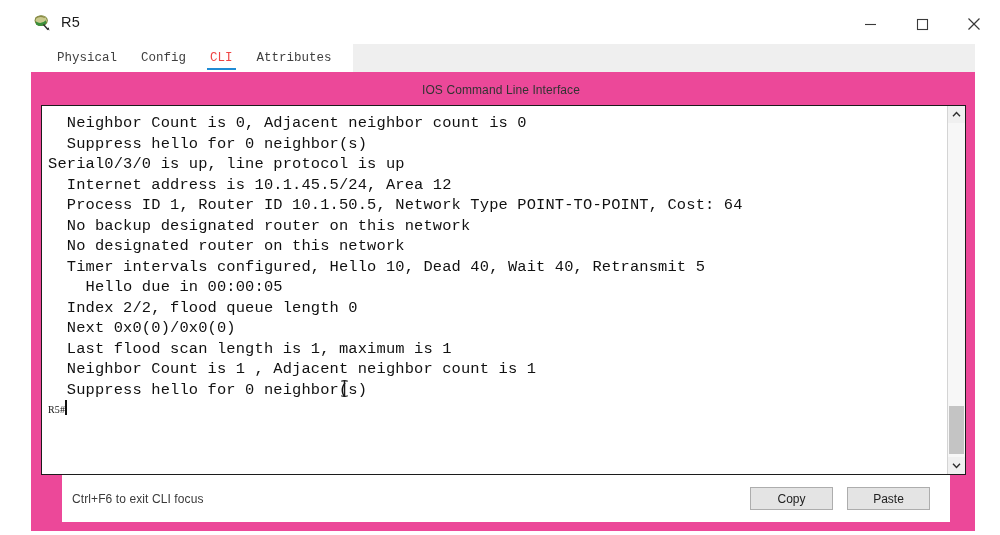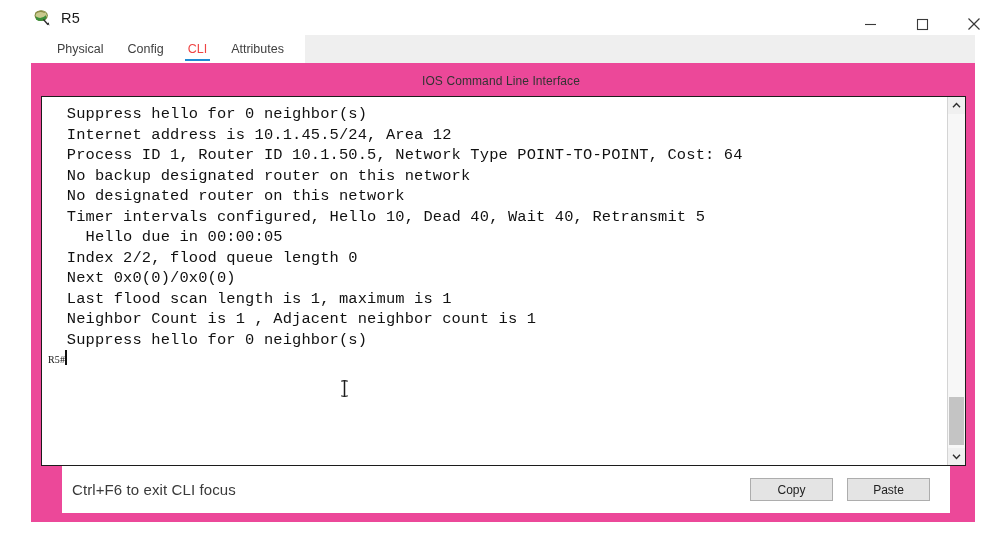--- a/index.html
+++ b/index.html
@@ -18,21 +18,21 @@
     position: relative;
     width: 1000px;
     height: 535px;
     background: #ffffff;
     box-sizing: border-box;
   }
 
   
   .titlebar {
     position: relative;
-    height: 35px;
+    height: 44px;
     background: #ffffff;
     display: flex;
     align-items: center;
   }
   .title-left {
     display: flex;
     align-items: center;
     padding-left: 33px;
     gap: 9px;
   }
@@ -85,20 +85,21 @@
     padding: 0 9px 0 14px;
   }
   .tab {
     position: relative;
     display: flex;
     align-items: center;
     padding: 0 12px;
     font-size: 12.5px;
     color: #404040;
     white-space: nowrap;
+    font-family: Liberation Mono, monospace;
   }
   .tab.active { color: #ef4444; }
   .tab.active::after {
     content: "";
     position: absolute;
     left: 9px;
     right: 9px;
     bottom: 2px;
     height: 2.5px;
     background: #1f8bd4;
@@ -214,21 +215,21 @@
     margin-left: 31px;
     margin-right: 25px;
     height: 100%;
     display: flex;
     align-items: center;
     padding: 0 10px;
     box-sizing: border-box;
     background: #ffffff;
   }
   .hint {
-    font-size: 15px;
+    font-size: 12px;
     color: #3a3a3a;
     letter-spacing: .1px;
   }
   .footer-buttons {
     margin-left: auto;
     display: flex;
     gap: 14px;
     padding-right: 10px;
   }
   .btn {
@@ -304,21 +305,23 @@
         <span>Attributes</span>
       </div>
     </div>
   </div>
 
   <div class="content">
     <div class="cli-caption">IOS Command Line Interface</div>
 
     <div class="terminal-frame">
       <div class="terminal-text">
+        <div class="term-line">  Neighbor Count is 0, Adjacent neighbor count is 0</div>
         <div class="term-line">  Suppress hello for 0 neighbor(s)</div>
+        <div class="term-line">Serial0/3/0 is up, line protocol is up</div>
         <div class="term-line">  Internet address is 10.1.45.5/24, Area 12</div>
         <div class="term-line">  Process ID 1, Router ID 10.1.50.5, Network Type POINT-TO-POINT, Cost: 64</div>
         <div class="term-line">  No backup designated router on this network</div>
         <div class="term-line">  No designated router on this network</div>
         <div class="term-line">  Timer intervals configured, Hello 10, Dead 40, Wait 40, Retransmit 5</div>
         <div class="term-line">    Hello due in 00:00:05</div>
         <div class="term-line">  Index 2/2, flood queue length 0</div>
         <div class="term-line">  Next 0x0(0)/0x0(0)</div>
         <div class="term-line">  Last flood scan length is 1, maximum is 1</div>
         <div class="term-line">  Neighbor Count is 1 , Adjacent neighbor count is 1</div>

